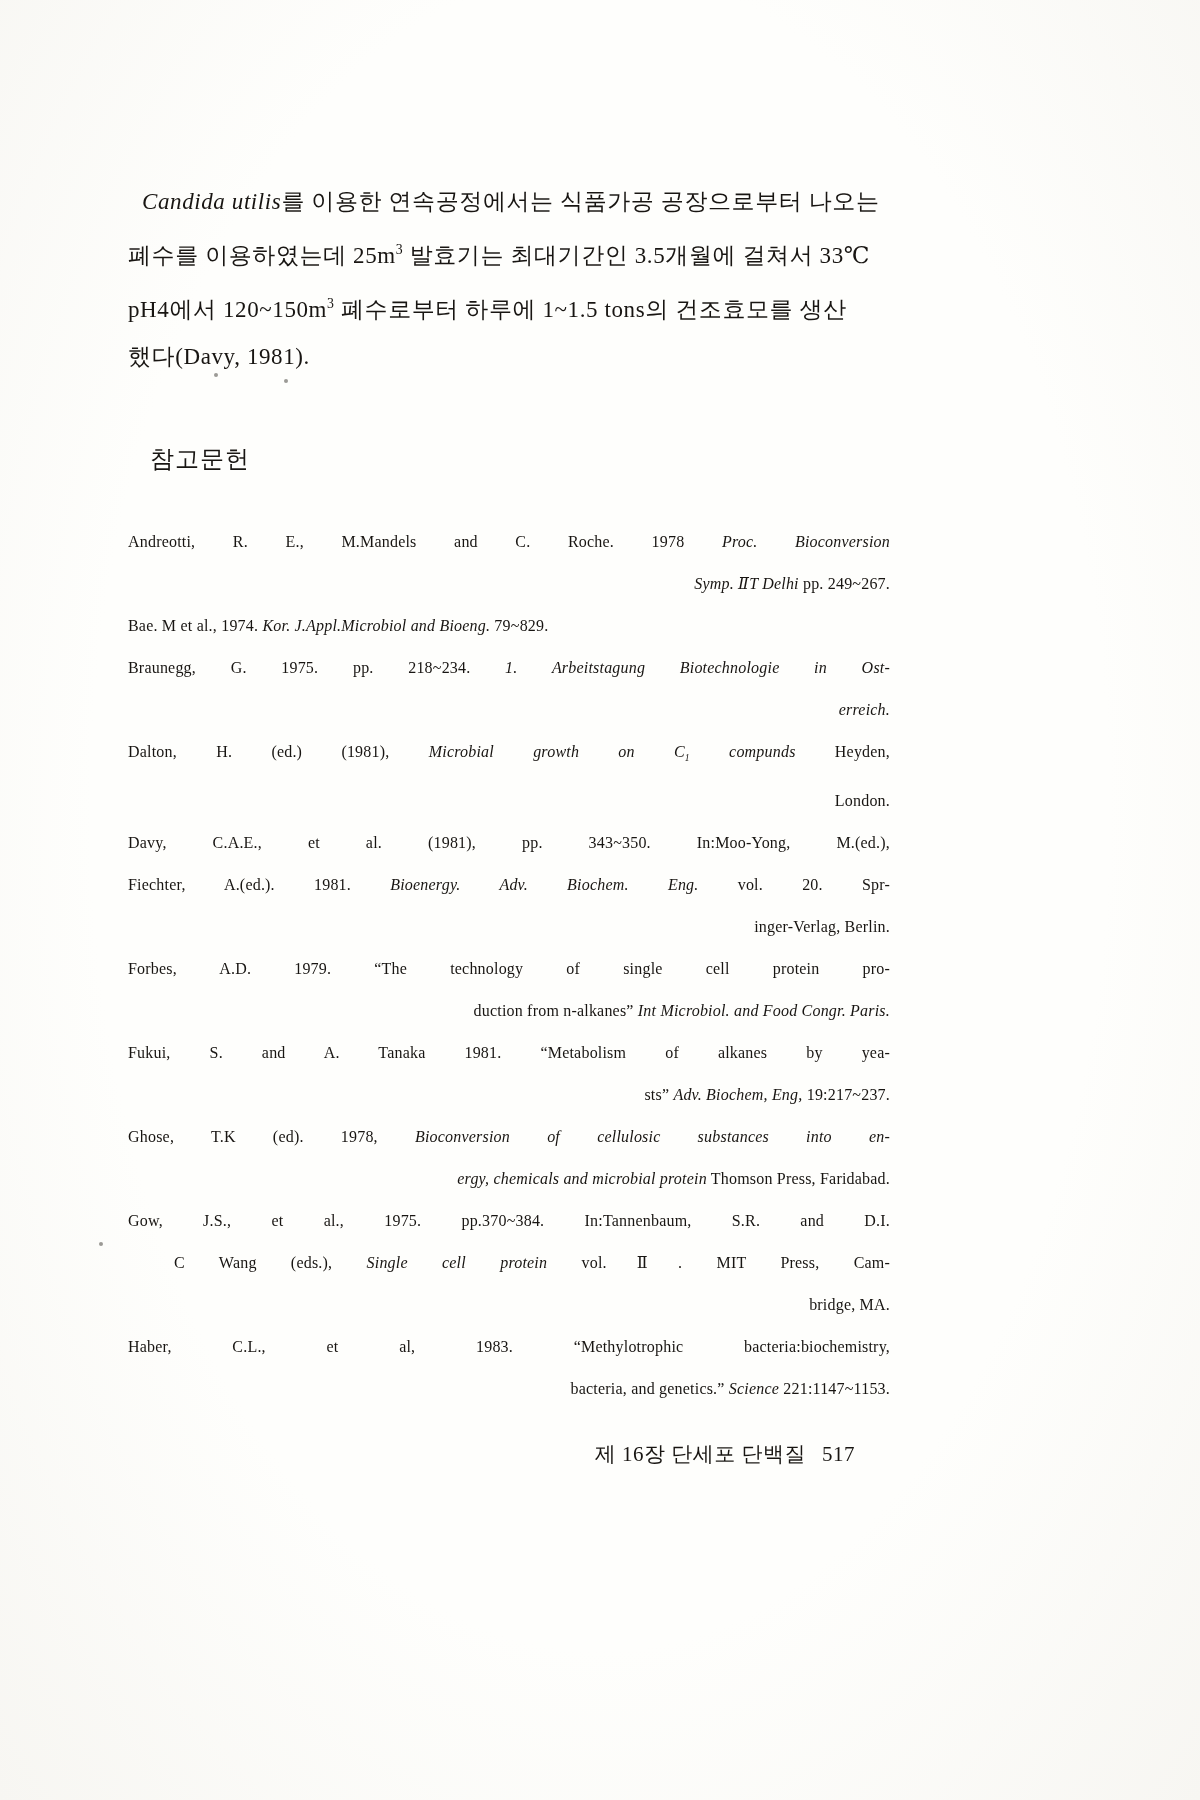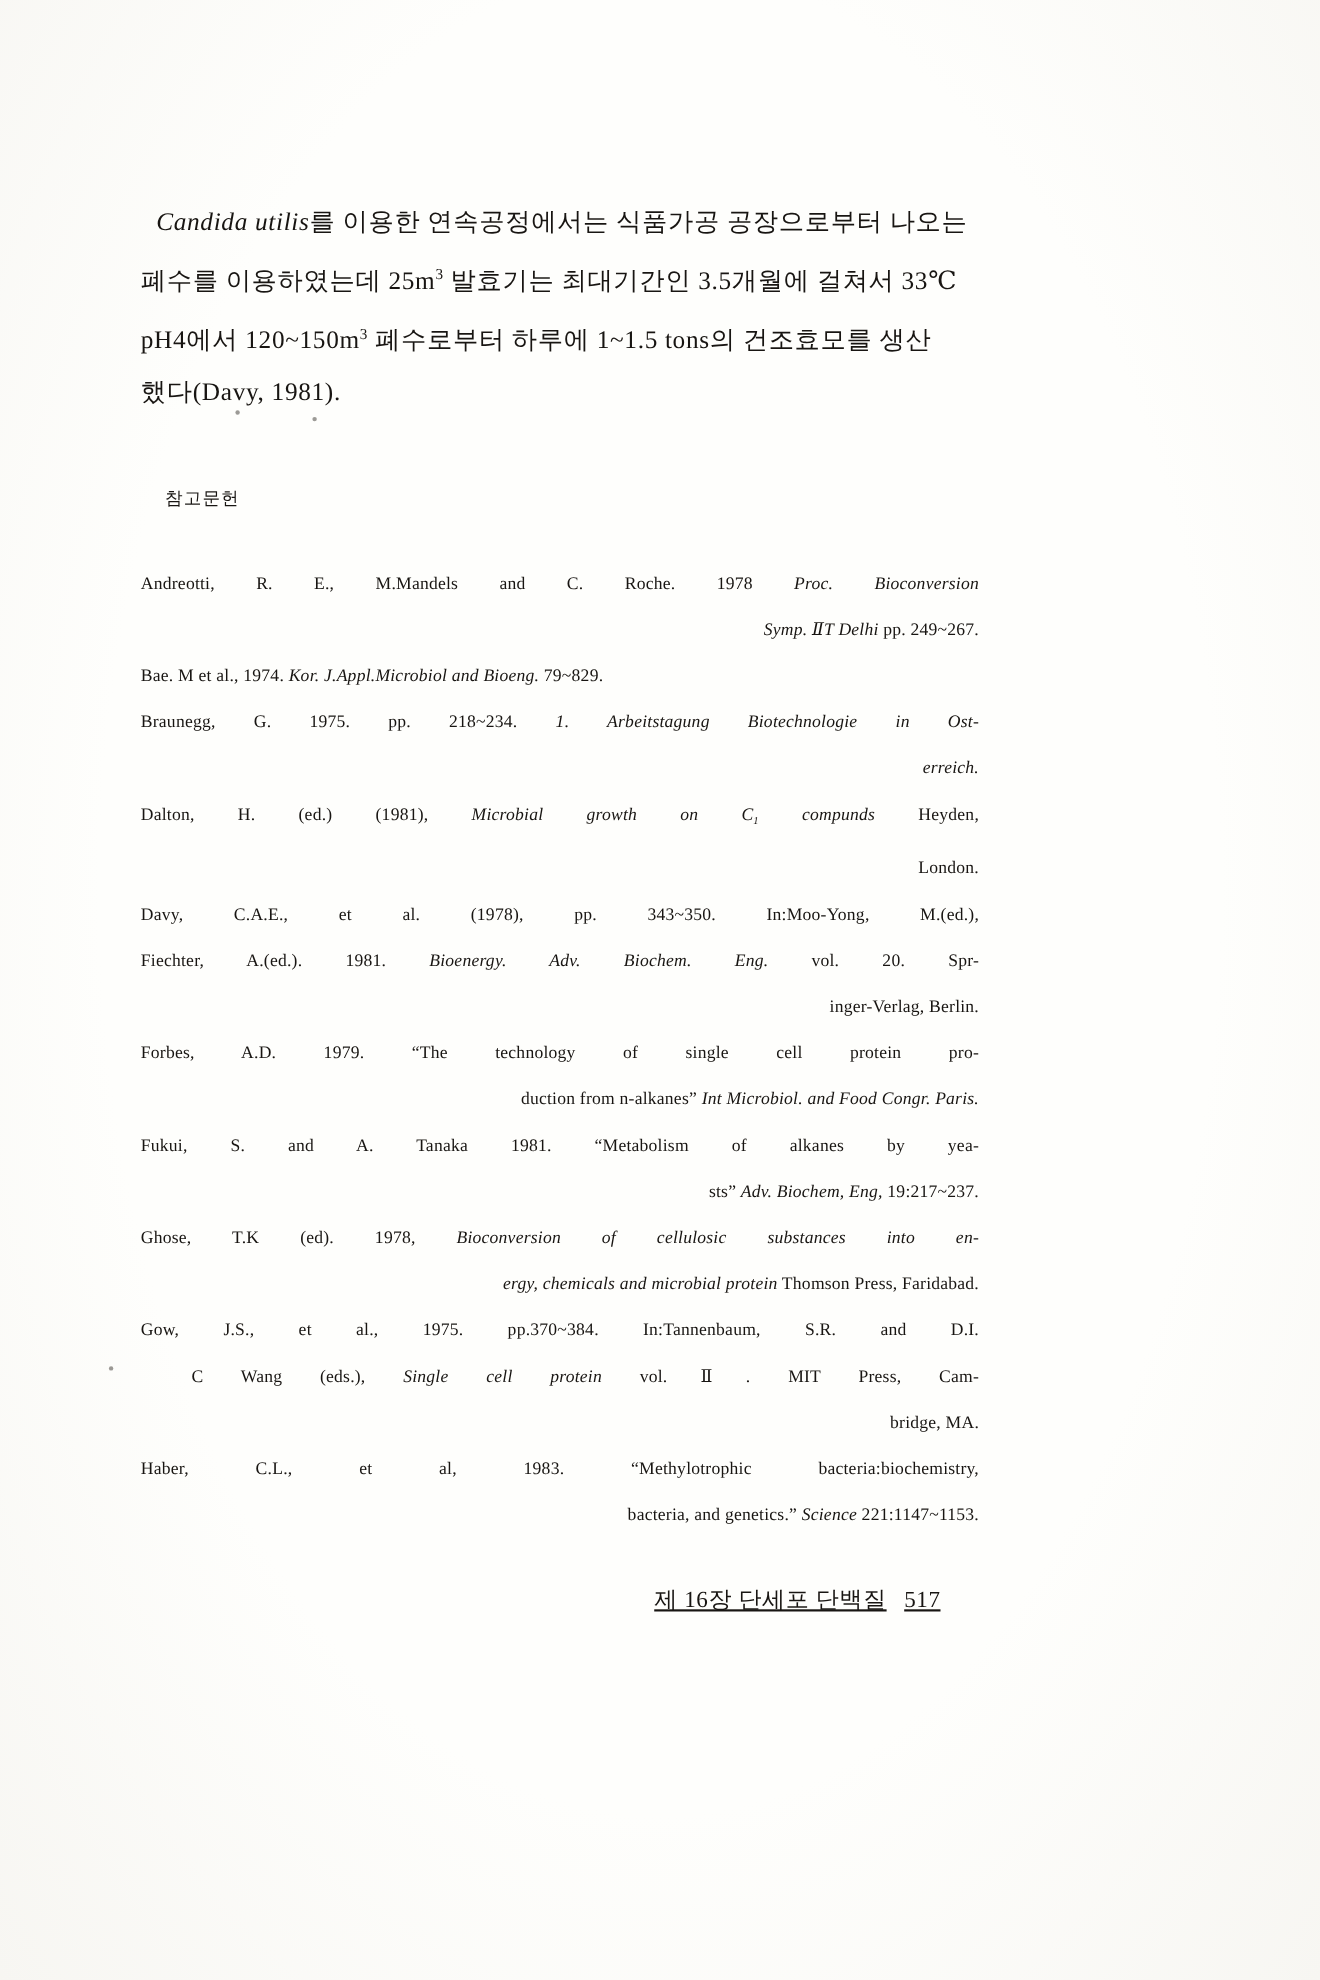--- a/index.html
+++ b/index.html
@@ -20,21 +20,21 @@
   }
   .intro .line {
     font-size:23px;
     line-height:48px;
     letter-spacing:0.6px;
   }
   .intro .line.indent { text-indent:14px; }
   .ref-heading {
     margin-top:62px;
     margin-left:22px;
-    font-size:16px;
+    font-size:24px;
     font-weight:400;
     letter-spacing:1px;
   }
   .references { margin-top:46px; }
   .rline {
     font-size:16px;
     line-height:42px;
     letter-spacing:0.2px;
   }
   .rline.cont { padding-left:46px;text-align:right; }
@@ -43,21 +43,20 @@
   .sup { font-size:0.6em; vertical-align:super; }
   .sub { font-size:0.6em; vertical-align:sub; }
   .footer {
     position:absolute;
     top:1440px;
     left:128px;
     width:727px;
     text-align:right;
     font-size:21px;
     letter-spacing:0.5px;
-    text-decoration:underline;
   }
   .footer .pagenum { margin-left:16px; }
   .dot {
     position:absolute;
     width:4px; height:4px;
     border-radius:50%;
     background:#4a4742;
     opacity:0.55;
   }
   .dot-a { left:214px; top:373px; }
@@ -90,21 +89,21 @@
         </div>
         <div class="ref">
           <div class="rline fill"><span>Braunegg, G. 1975. pp. 218~234. </span><span class="it">1. Arbeitstagung Biotechnologie in Ost-</span></div>
           <div class="rline cont"><span class="it">erreich.</span></div>
         </div>
         <div class="ref">
           <div class="rline fill"><span>Dalton, H. (ed.) (1981), </span><span class="it">Microbial growth on C</span><span class="it sub">1</span><span class="it"> compunds</span><span> Heyden,</span></div>
           <div class="rline cont"><span>London.</span></div>
         </div>
         <div class="ref">
-          <div class="rline fill"><span>Davy, C.A.E., et al. (1978), pp. 343~350. In:Moo-Yong, M.(ed.),</span></div>
+          <div class="rline fill"><span>Davy, C.A.E., et al. (1981), pp. 343~350. In:Moo-Yong, M.(ed.),</span></div>
         </div>
         <div class="ref">
           <div class="rline fill"><span>Fiechter, A.(ed.). 1981. </span><span class="it">Bioenergy. Adv. Biochem. Eng.</span><span> vol. 20. Spr-</span></div>
           <div class="rline cont"><span>inger-Verlag, Berlin.</span></div>
         </div>
         <div class="ref">
           <div class="rline fill"><span>Forbes, A.D. 1979. “The technology of single cell protein pro-</span></div>
           <div class="rline cont"><span>duction from n-alkanes” </span><span class="it">Int Microbiol. and Food Congr. Paris.</span></div>
         </div>
         <div class="ref">

